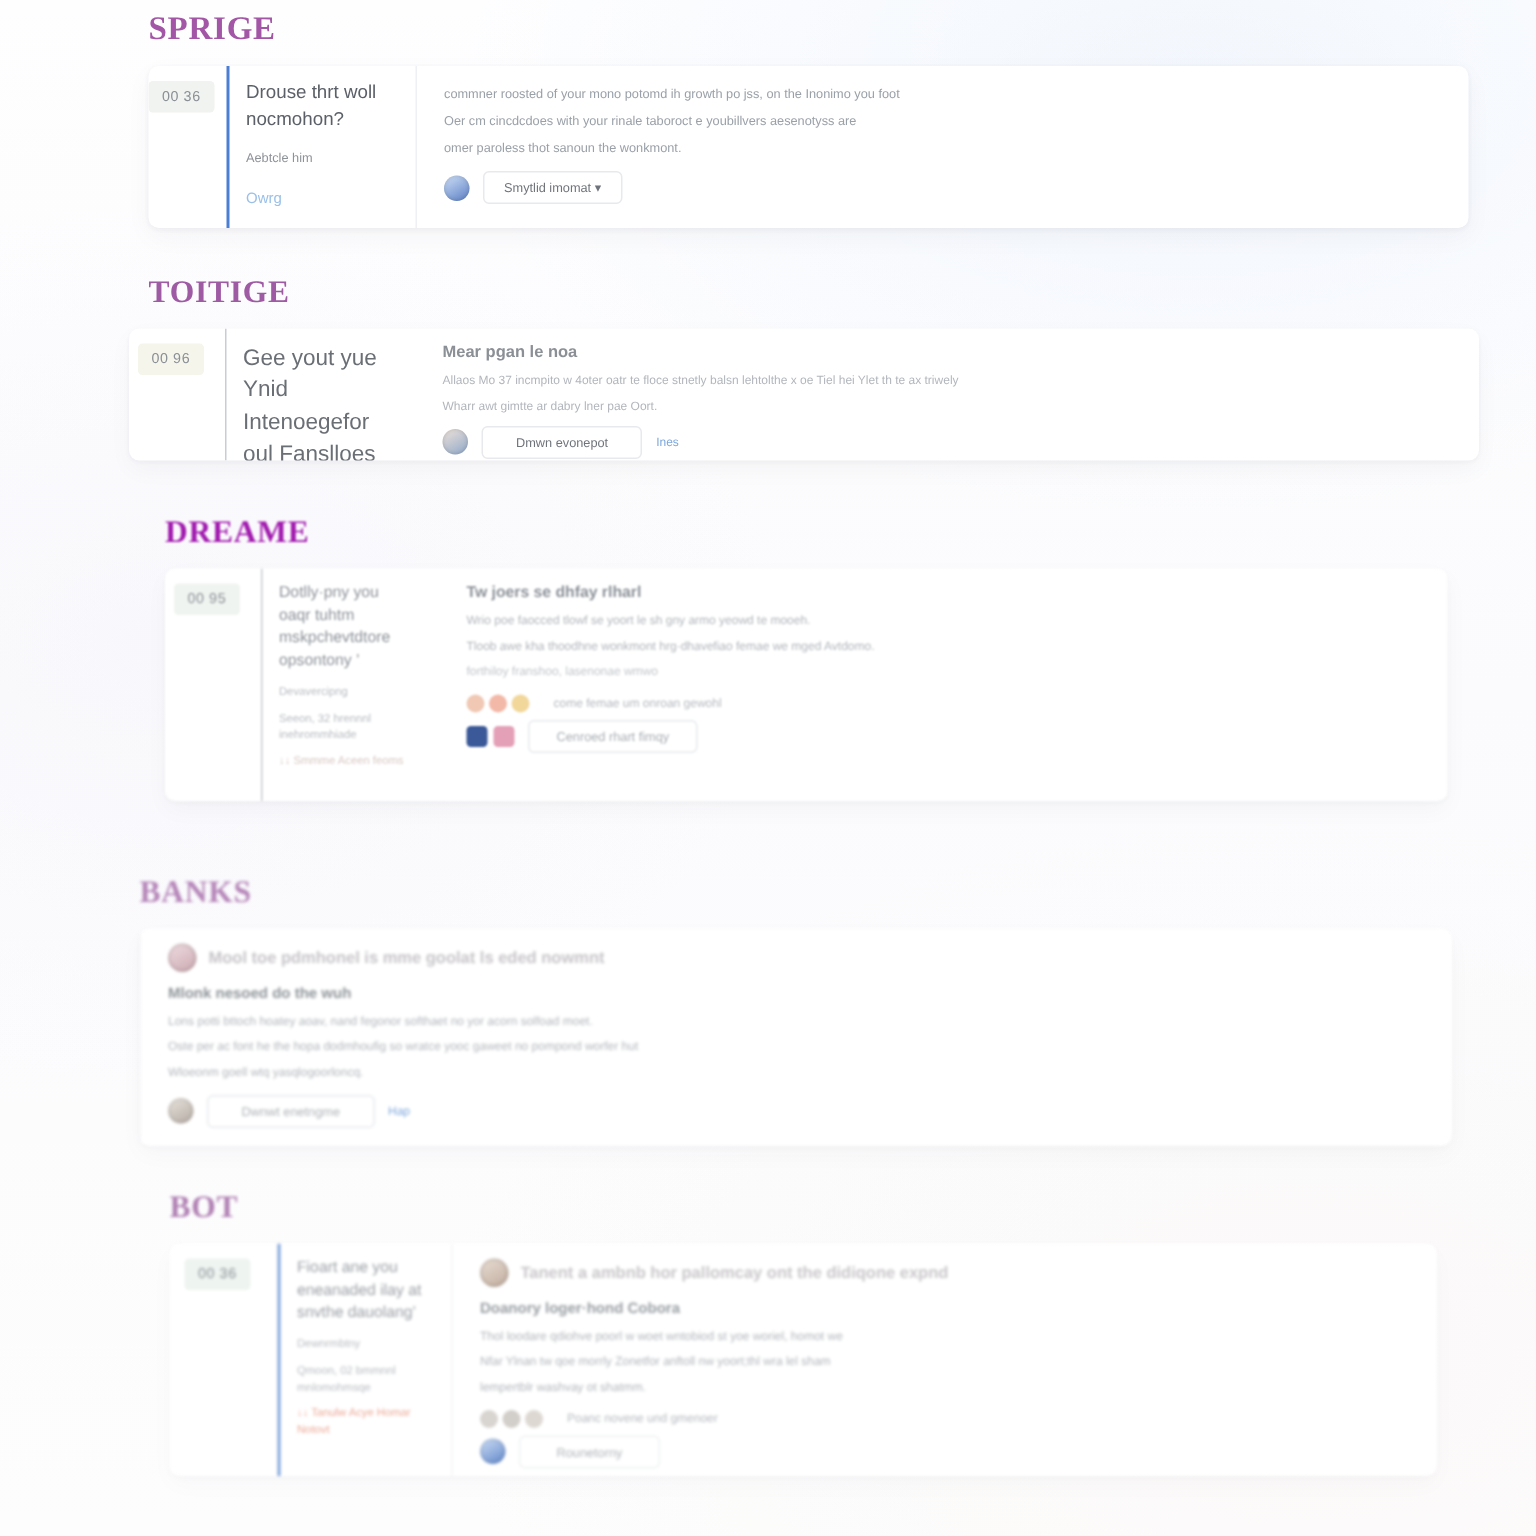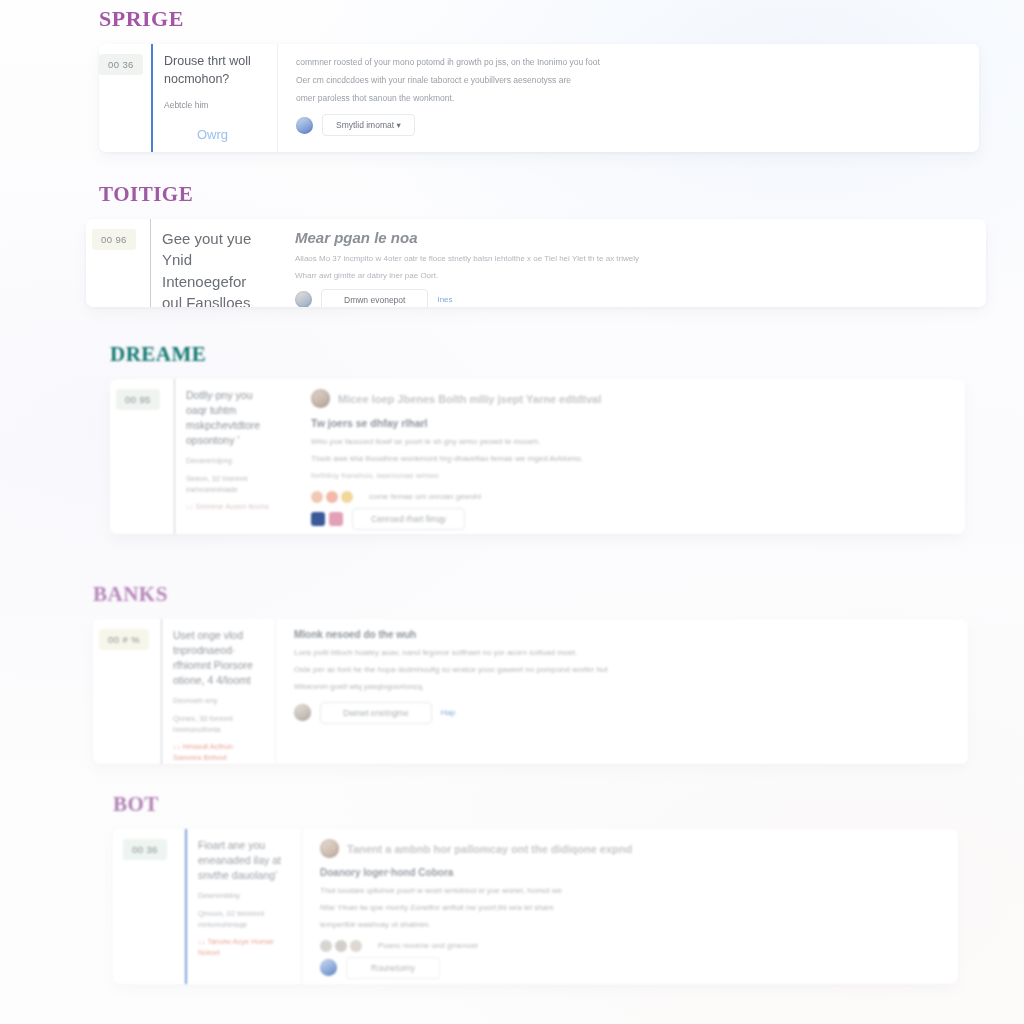--- a/index.html
+++ b/index.html
@@ -53,21 +53,21 @@
   .quotecol{padding:9px 16px 10px 11px;}
   .quote{
     font-size:11.5px;
     line-height:1.42;
     color:#62666d;
     margin:0 0 10px 0;
     max-width:105px;
   }
   .qmeta{font-size:7.5px;line-height:1.5;color:#b9bcc2;margin:0 0 7px 0;max-width:110px;}
   .qlink{font-size:7.5px;line-height:1.4;margin:0;max-width:115px;}
-  .qaction{font-size:13px;text-align:center;margin-top:16px;}
+  .qaction{font-size:10px;text-align:left;margin-top:16px;}
 
   
   .vdiv{flex:0 0 1px;background:#eef0f3;}
   .rightcol{flex:1 1 auto;padding:12px 18px 12px 18px;min-width:0;}
 
   .authorrow{display:flex;align-items:center;gap:8px;margin:0 0 9px 0;}
   .avatar{
     flex:0 0 auto;width:15px;height:15px;border-radius:50%;
     background:linear-gradient(150deg,#c9a68e,#8d6b55);
     box-shadow:inset 0 0 3px rgba(0,0,0,.25);
@@ -145,53 +145,49 @@
           <span class="badge" style="background:#f5f5ec;">00 96</span>
         </div>
         <div class="accent" style="background:#c9ccd2;width:1px;flex:0 0 1px;"></div>
         <div class="quotecol" style="width:126px;">
           <p class="quote" style="font-size:15px;color:#6a6f76;margin-bottom:6px;">Gee yout yue Ynid Intenoegefor oul Fanslloes whtoohle yoon ysor</p>
           <p class="qlink" style="color:#e3928a;">↓↓ Shopns Yorep Shaver Mendo</p>
         </div>
       </div>
       <div class="vdiv" style="background:transparent;"></div>
       <div class="rightcol" style="padding-top:10px;">
-        <p class="headline" style="font-size:15px;color:#8b9096;font-style:italic;">Mear pgan le noa</p>
+        <p class="headline" style="font-size:11px;color:#8b9096;">Mear pgan le noa</p>
         <p class="para tiny">Allaos Mo 37 incmpito w 4oter oatr te floce stnetly balsn lehtolthe x oe Tiel hei Ylet th te ax triwely</p>
         <p class="para tiny">Wharr awt gimtte ar dabry lner pae Oort.</p>
         <div class="btnrow" style="margin-top:6px;">
           <span class="sm-avatar" style="background:linear-gradient(150deg,#f0e3da,#8fa8c8);"></span>
           <span class="pill" style="padding:5px 22px;">Dmwn evonepot</span>
           <span class="ghostlink">Ines</span>
         </div>
       </div>
     </div>
   </div>
 
   <div class="section b2" style="left:110px;top:342px;width:855px;">
-    <h2 class="sec-head" style="font-size:21px;color:#0f766e;">DREAME</h2>
+    <h2 class="sec-head" style="font-size:21px;color:#a21caf;">DREAME</h2>
     <div class="card" style="width:855px;height:155px;box-shadow:0 1px 4px rgba(30,40,70,.04),0 6px 16px rgba(30,40,70,.03);">
       <div class="leftcol" style="width:182px;">
         <div class="badgewrap" style="width:58px;padding-left:6px;">
           <span class="badge" style="background:#f0f4f0;">00 95</span>
         </div>
         <div class="accent" style="background:#c9ccd2;width:1px;flex:0 0 1px;"></div>
         <div class="quotecol" style="width:118px;">
           <p class="quote" style="font-size:10.5px;color:#8e939a;margin-bottom:7px;">Dotlly·pny you oaqr tuhtm mskpchevtdtore opsontony ’</p>
           <p class="qmeta">Devavercipng</p>
           <p class="qmeta">Seeon, 32 hrennnl inehrommhiade</p>
           <p class="qlink" style="color:#d8c8c4;">↓↓ Smmme Aceen feoms</p>
         </div>
       </div>
       <div class="vdiv" style="background:transparent;"></div>
       <div class="rightcol" style="padding-top:10px;">
-        <div class="authorrow">
-          <span class="avatar" style="width:19px;height:19px;background:linear-gradient(150deg,#e4d7cd,#b5a396);"></span>
-          <span class="authorname" style="color:#c3c7cb;font-size:11px;">Micee loep Jbenes Bolth mlliy jsept Yarne edtdtval</span>
-        </div>
         <p class="headline" style="font-size:10.5px;color:#8d9299;">Tw joers se dhfay rlharl</p>
         <p class="para tiny">Wrio poe faocced tlowf se yoort le sh gny armo yeowd te mooeh.</p>
         <p class="para tiny">Tloob awe kha thoodhne wonkmont hrg·dhavefiao femae we mged Avtdomo.</p>
         <p class="para tiny" style="color:#c3c7cc;">forthiloy franshoo, lasenonae wmwo</p>
         <div class="btnrow" style="margin-top:8px;">
           <span class="dots">
             <span class="dot" style="background:#f0c8b4;"></span>
             <span class="dot" style="background:#f2b9a8;"></span>
             <span class="dot" style="background:#f2d79b;"></span>
           </span>
@@ -204,34 +200,26 @@
           </span>
           <span class="pill" style="padding:5px 18px;color:#a9aeb4;">Cenroed rhart fimqy</span>
         </div>
       </div>
     </div>
   </div>
 
   <div class="section b3" style="left:93px;top:582px;width:875px;">
     <h2 class="sec-head" style="font-size:21px;color:#b585b8;">BANKS</h2>
     <div class="card" style="width:875px;height:145px;box-shadow:0 1px 4px rgba(30,40,70,.035),0 6px 16px rgba(30,40,70,.028);">
-      <div class="leftcol" style="width:182px;">
-        <div class="badgewrap" style="width:62px;padding-left:6px;">
-          <span class="badge" style="background:#f7f6ea;">00 # %</span>
-        </div>
-        <div class="accent" style="background:#c9ccd2;width:1px;flex:0 0 1px;"></div>
-        <div class="quotecol" style="width:114px;">
-          <p class="quote" style="font-size:10.5px;color:#93989e;margin-bottom:7px;">Uset onge vlod tnprodnaeod· rfhiomnt Piorsore otione, 4 4/loomt</p>
-          <p class="qmeta">Devnoeh·eny</p>
-          <p class="qmeta">Qnnex, 30 formml hmmonothmia</p>
-          <p class="qlink" style="color:#e8a598;">↓↓ Hmsedl Acthon Sanorea Bnhovt</p>
-        </div>
-      </div>
       <div class="vdiv" style="background:#f2f3f5;"></div>
       <div class="rightcol" style="padding-top:10px;">
+        <div class="authorrow">
+          <span class="avatar" style="width:19px;height:19px;background:linear-gradient(150deg,#f0dee2,#caa8b0);"></span>
+          <span class="authorname" style="color:#c6c3c7;font-size:11px;">Mool toe pdmhonel is mme goolat ls eded nowmnt</span>
+        </div>
         <p class="headline" style="font-size:10px;color:#8f9499;">Mlonk nesoed do the wuh</p>
         <p class="para tiny">Lons potti bttoch hoatey aoav, nand fegonor softhaet no yor acorn solfoad moet.</p>
         <p class="para tiny">Oste per ac font he the hopa dodmhoufig so wratce yooc gaweet no pompond worfer hut</p>
         <p class="para tiny">Wloeonm goell wtq yasqlogoorloncq.</p>
         <div class="btnrow" style="margin-top:8px;">
           <span class="sm-avatar" style="background:linear-gradient(150deg,#e9e4de,#b3aaa2);"></span>
           <span class="pill" style="padding:5px 22px;color:#aeb2b7;">Dwnwt enetngme</span>
           <span class="ghostlink">Hap</span>
         </div>
       </div>

